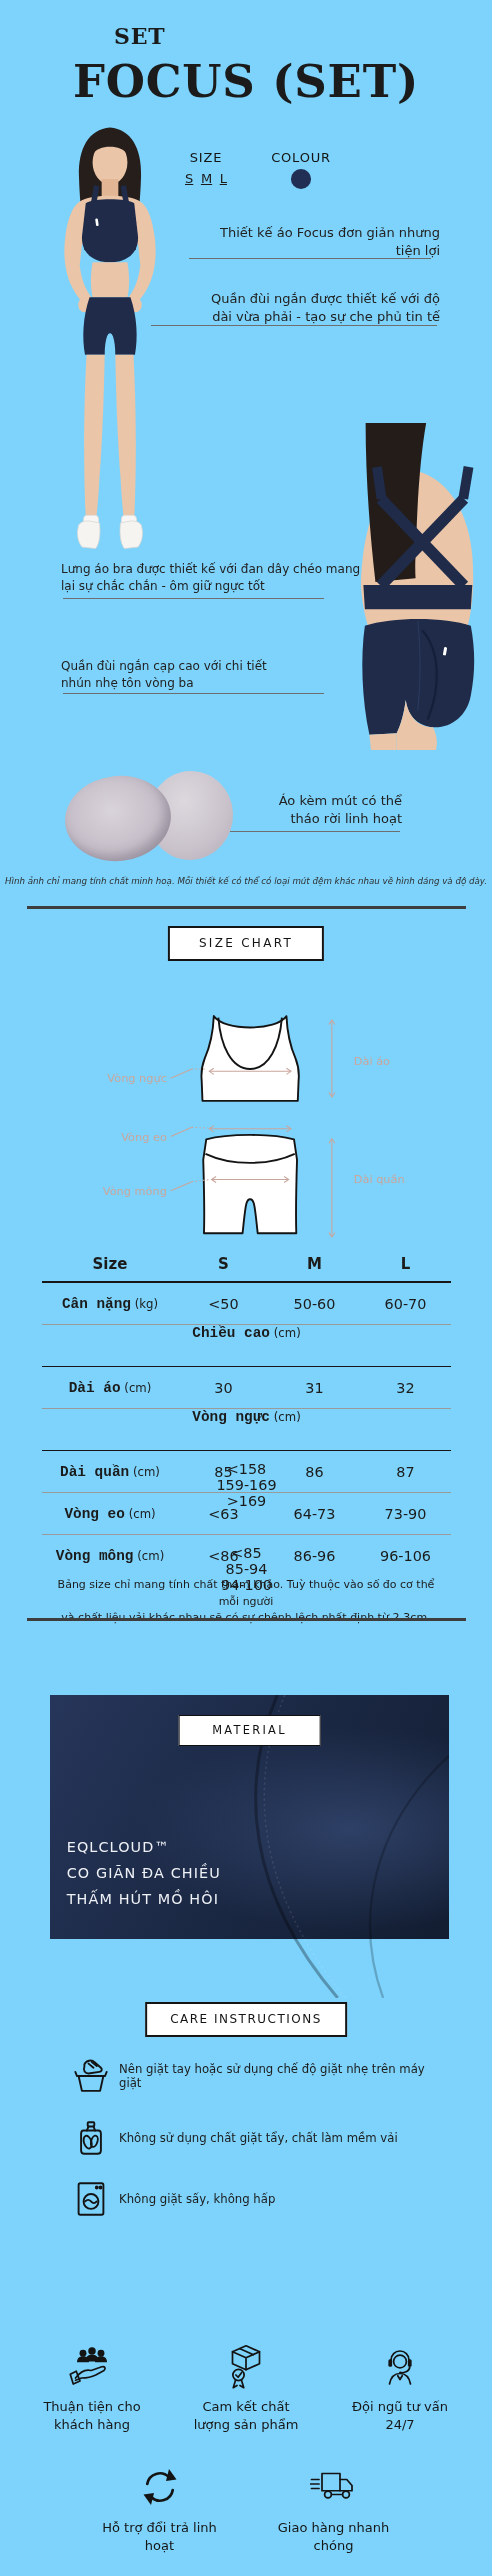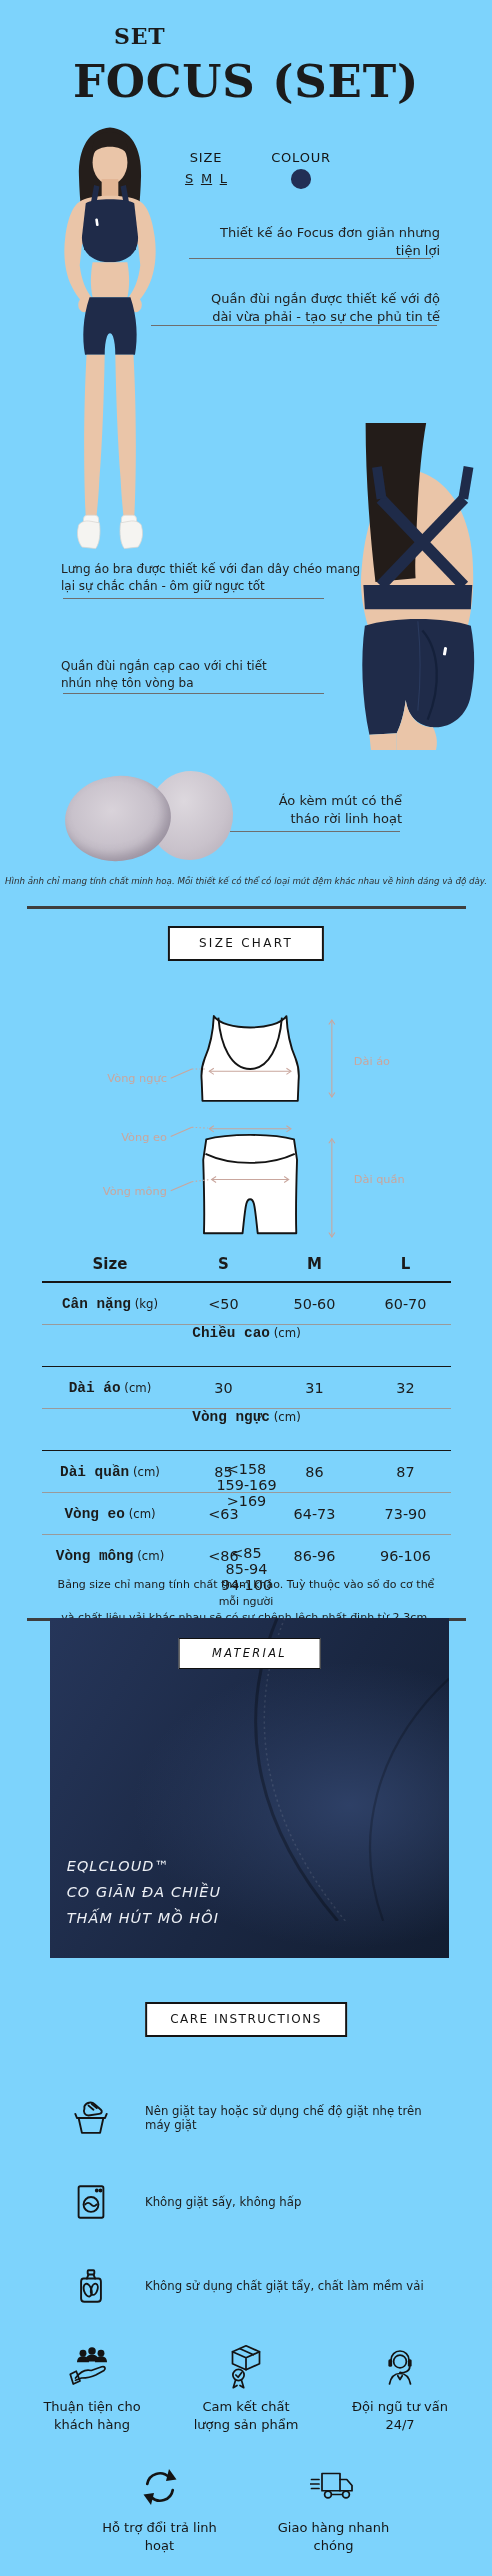--- a/index.html
+++ b/index.html
@@ -58,30 +58,30 @@
   .trow{display:flex;align-items:center;height:41px;}
   .thead{height:35px;border-bottom:2.3px solid #161616;}
   .t-label{flex:0 0 136px;text-align:center;}
   .t-val{flex:1;text-align:center;font-size:14.4px;}
   .thead .t-label,.thead .t-val{font-weight:700;font-size:15px;}
   .t-label b{font-size:14.4px;font-family:Liberation Mono, monospace;} .t-label span{font-size:11.7px;}
   .b-thin{border-bottom:0.8px solid #9a9a9a;}
   .b-thick{border-bottom:1.9px solid #161616;flex-direction:column;}
   .note{left:49px;top:1577px;width:394px;text-align:center;font-size:11px;line-height:1.5;color:#1c1c1c;}
   
-  .material{left:50px;top:1618px;width:399px;height:340px;
+  .material{left:50px;top:1695px;width:399px;height:244px;
     background:radial-gradient(90% 70% at 75% 55%, #2e4066 0%, rgba(46,64,102,0) 60%),
-               linear-gradient(120deg,#26365a,#1a2742 55%,#121d31);font-style:italic;}
+               linear-gradient(120deg,#26365a,#1a2742 55%,#121d31);}
   .material-box{position:absolute;left:50%;top:19.7px;transform:translateX(-50%);background:#fff;
     border:1.5px solid #101010;padding:7.6px 33px;font-size:11.4px;letter-spacing:2.3px;color:#101010;white-space:nowrap;}
   .material-lines{position:absolute;left:16.7px;bottom:26px;color:#eef1f6;font-size:14.4px;
     letter-spacing:1.1px;line-height:1.8;}
   
   .care-list{left:72px;top:2055px;width:364px;}
-  .care-row{display:flex;align-items:center;gap:35px;margin-bottom:19.7px;height:42px;margin-top:42px;}
+  .care-row{display:flex;align-items:center;gap:9px;margin-bottom:19.7px;height:42px;}
   .care-row svg{flex:0 0 38px;}
   .care-text{font-size:11.7px;color:#1c1c1c;}
   
   .policy-row1{left:15px;top:2340px;width:462px;display:flex;}
   .policy-row2{left:80px;top:2461px;width:333px;display:flex;gap:15px;}
   .policy-item{flex:1;text-align:center;}
   .policy-item .plabel{margin-top:7.6px;font-size:13px;line-height:1.45;color:#161616;}
   .picon{height:50px;display:flex;align-items:flex-end;justify-content:center;}
   .ico{stroke:#141414;fill:none;stroke-width:2.3;stroke-linecap:round;stroke-linejoin:round;}
 </style>
@@ -286,37 +286,37 @@
     <div class="care-row">
       <svg class="ico" width="38" height="38" viewBox="0 0 46 46">
         <path d="M6,23 L40,23 M8,23 L12,41 L34,41 L38,23 M6,23 L4,18 M40,23 L42,18"></path>
         <path d="M15,9 C17,4 24,3 27,6 L35,13 C37,15 36,18 33,18 L20,20 C16,20 13,16 15,12 Z"></path>
         <path d="M20,8 L26,13 M24,6 L30,11"></path>
       </svg>
       <div class="care-text">Nên giặt tay hoặc sử dụng chế độ giặt nhẹ trên máy giặt</div>
     </div>
     <div class="care-row">
       <svg class="ico" width="38" height="38" viewBox="0 0 46 46">
+        <rect x="19" y="4" width="8" height="5" rx="1"></rect>
+        <path d="M20,9 L18,14 M26,9 L28,14"></path>
+        <path d="M14,14 H32 C34,14 35,16 35,18 V38 C35,41 33,42 31,42 H15 C13,42 11,41 11,38 V18 C11,16 12,14 14,14 Z"></path>
+        <ellipse cx="19" cy="28" rx="4.5" ry="8" transform="rotate(-18 19 28)"></ellipse>
+        <ellipse cx="27" cy="27" rx="3.8" ry="7" transform="rotate(18 27 27)"></ellipse>
+      </svg>
+      <div class="care-text">Không sử dụng chất giặt tẩy, chất làm mềm vải</div>
+    </div>
+    <div class="care-row">
+      <svg class="ico" width="38" height="38" viewBox="0 0 46 46">
         <rect x="8" y="4" width="30" height="38" rx="2"></rect>
         <circle cx="30" cy="9" r="1.2" fill="#141414"></circle>
         <circle cx="34.5" cy="9" r="1.2" fill="#141414"></circle>
         <circle cx="23" cy="26" r="9"></circle>
         <path d="M16,26 q3.5,-4 7,0 q3.5,4 7,0"></path>
       </svg>
       <div class="care-text">Không giặt sấy, không hấp</div>
-    </div>
-    <div class="care-row">
-      <svg class="ico" width="38" height="38" viewBox="0 0 46 46">
-        <rect x="19" y="4" width="8" height="5" rx="1"></rect>
-        <path d="M20,9 L18,14 M26,9 L28,14"></path>
-        <path d="M14,14 H32 C34,14 35,16 35,18 V38 C35,41 33,42 31,42 H15 C13,42 11,41 11,38 V18 C11,16 12,14 14,14 Z"></path>
-        <ellipse cx="19" cy="28" rx="4.5" ry="8" transform="rotate(-18 19 28)"></ellipse>
-        <ellipse cx="27" cy="27" rx="3.8" ry="7" transform="rotate(18 27 27)"></ellipse>
-      </svg>
-      <div class="care-text">Không sử dụng chất giặt tẩy, chất làm mềm vải</div>
     </div>
   </div>
 
 
   <div class="abs policy-row1">
     <div class="policy-item">
       <div class="picon">
         <svg class="ico" width="48" height="48" viewBox="0 0 64 64">
           <g fill="#141414" stroke="none">
             <circle cx="20" cy="15" r="4.6"></circle>

